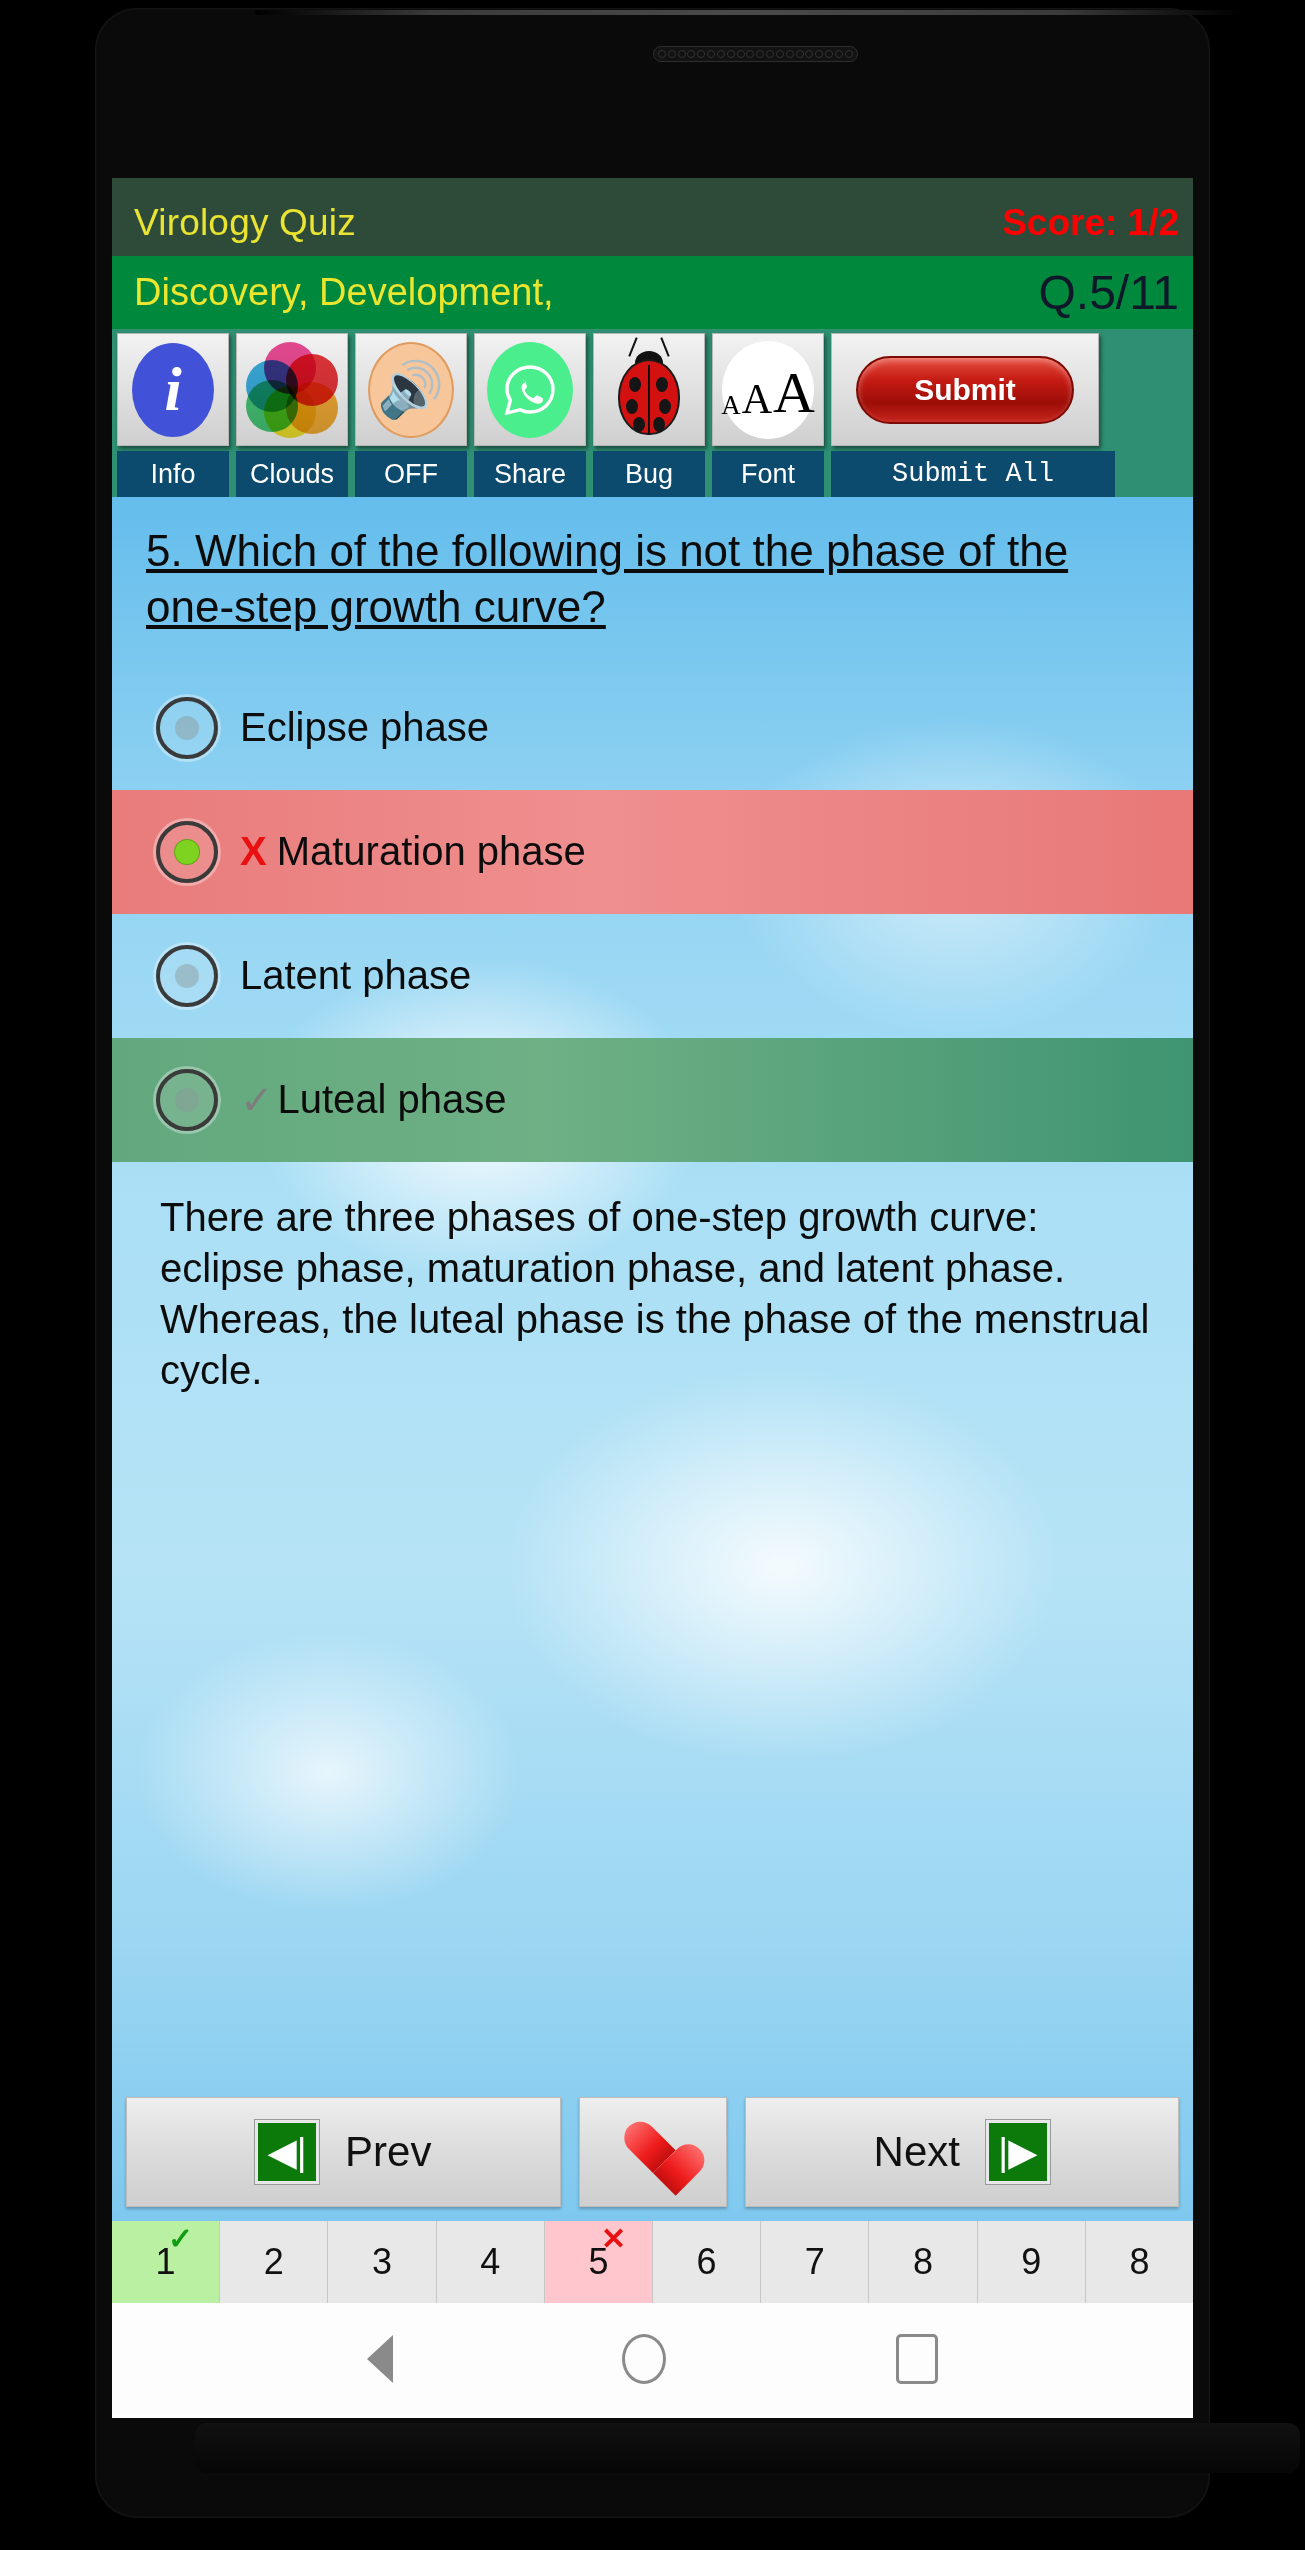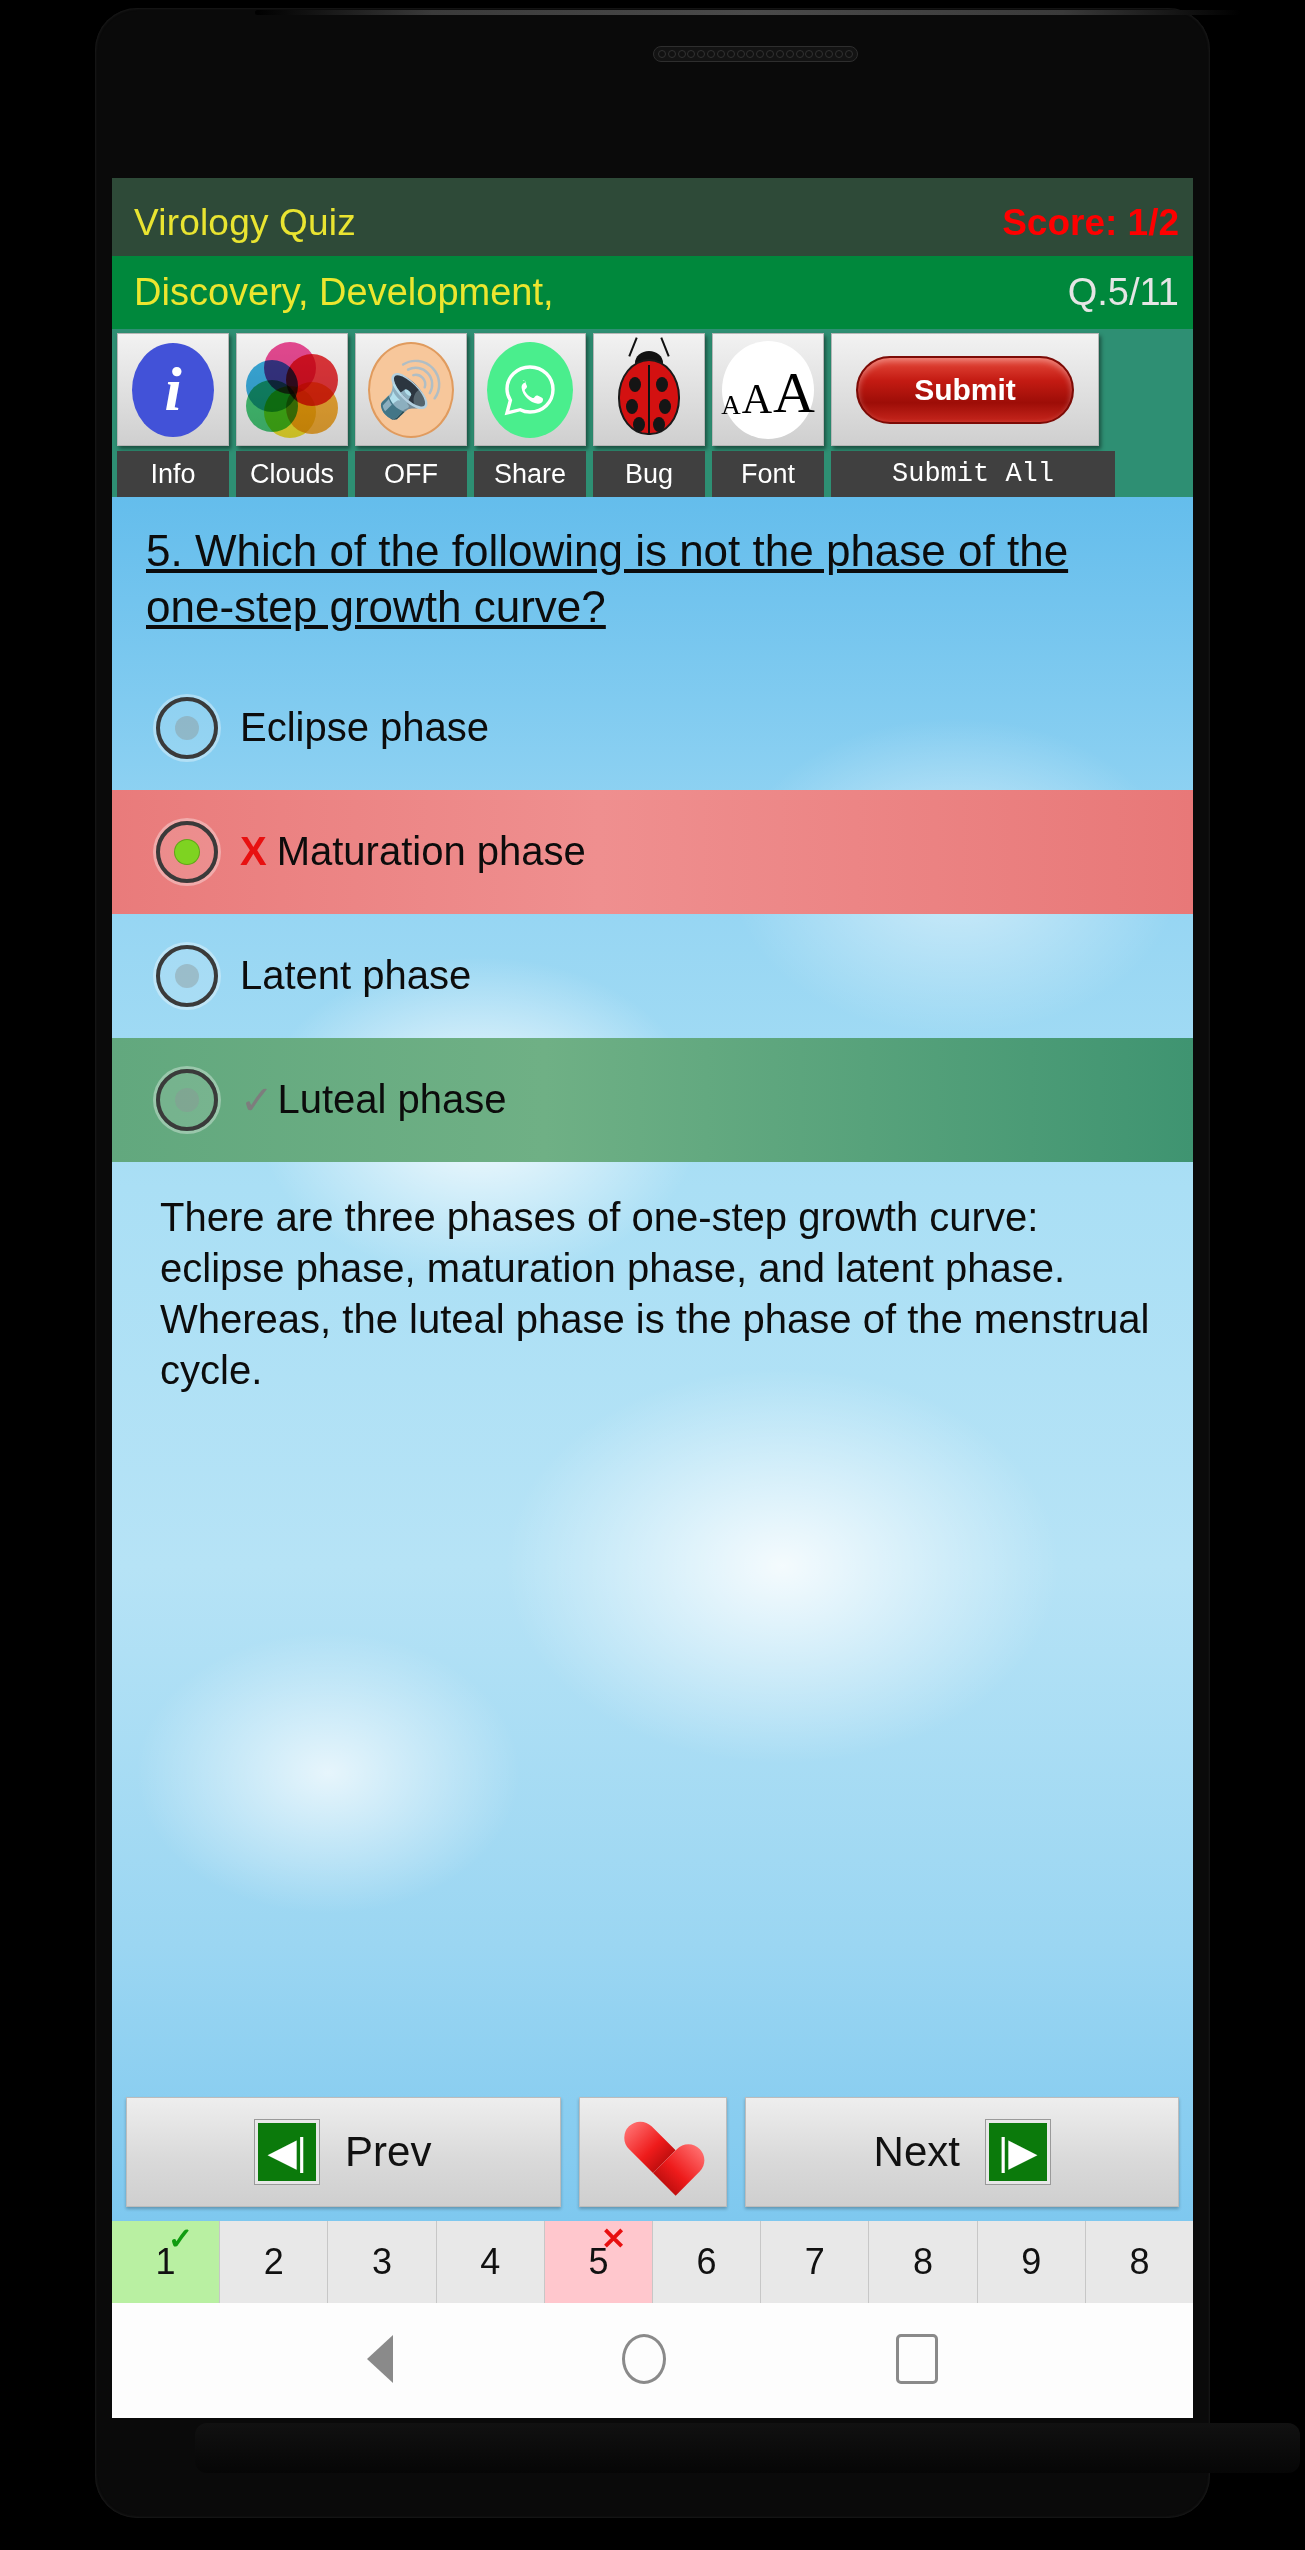--- a/index.html
+++ b/index.html
@@ -72,39 +72,39 @@
   .score-text { color: #ff0000; font-size: 37px; font-weight: bold; }
 
   
   .subjectbar {
     height: 73px;
     background: #00883c;
     display: flex; align-items: center; justify-content: space-between;
     padding: 0 14px 0 22px;
   }
   .subject-text { color: #ece62f; font-size: 38px; white-space: nowrap; overflow: hidden; }
-  .qnum-text { color: #e5e5e5; font-size: 38px; }
+  .qnum-text { color: #0f172a; font-size: 48px; }
 
   
   .toolbar-wrap { background: #2e8f73; padding: 4px 5px 0 5px; }
   .toolbar-icons { display: flex; gap: 7px; }
   .tool {
     flex: 0 0 auto;
     width: 112px; height: 113px;
     background: linear-gradient(to bottom,#f2f2f2,#cfcfcf);
     border: 1px solid #b6b6b6;
     box-shadow: 2px 3px 4px rgba(0,0,0,.45);
     display: flex; align-items: center; justify-content: center;
   }
   .tool.wide { width: 268px; }
   .tool-labels { display: flex; gap: 7px; margin-top: 5px; }
   .tlabel {
     flex: 0 0 auto;
     width: 112px; height: 46px;
-    background: #404040;
+    background: #0c4a6e;
     color: #fff; font-size: 27px;
     display: flex; align-items: center; justify-content: center;
   }
   .tlabel.wide { width: 284px; font-family: Liberation Mono, monospace; }
 
   
   .ico-info {
     width: 82px; height: 94px; border-radius: 50%;
     background: #4252d8; color: #fff;
     font-size: 62px; font-weight: bold; font-style: italic;

